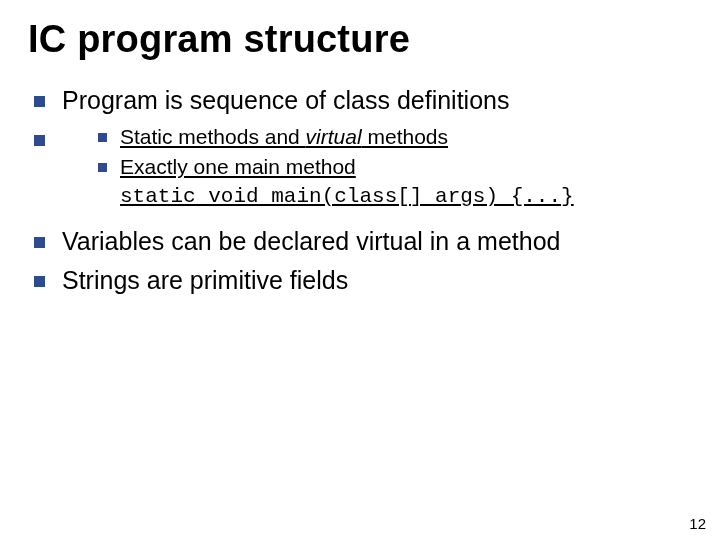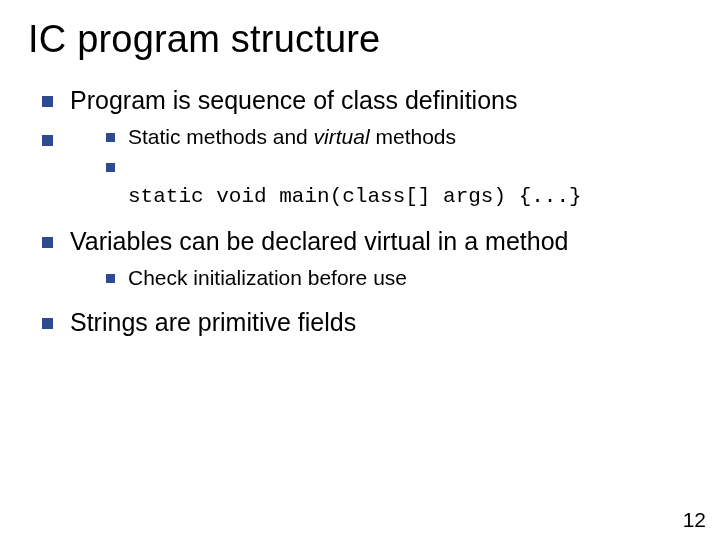--- a/index.html
+++ b/index.html
@@ -5,29 +5,29 @@
   * { margin: 0; padding: 0; box-sizing: border-box; }
   html, body { width: 720px; height: 540px; }
   body {
     font-family: Verdana, Geneva, sans-serif;
     background: #fff;
     color: #000;
     padding: 18px 28px 18px 28px;
     position: relative;
   }
   .title {
-    font-weight: 400;
+    font-weight: 700;
     font-size: 38px;
     line-height: 1.15;
     margin-bottom: 22px;
     letter-spacing: 0.2px;
   }
   ul.top {
     list-style: none;
-    margin: 8px;
+    margin: 0;
     padding: 0;
   }
   ul.top > li {
     position: relative;
     padding-left: 34px;
     font-size: 25px;
     line-height: 1.35;
     margin-bottom: 6px;
   }
   ul.top > li::before {
@@ -43,60 +43,58 @@
     list-style: none;
     margin: 6px 0 14px 0;
     padding: 0;
   }
   ul.sub > li {
     position: relative;
     padding-left: 58px;
     font-size: 21px;
     line-height: 1.32;
     margin-bottom: 2px;
+    text-decoration: underline;
   }
   ul.sub > li::before {
     content: "";
     position: absolute;
     left: 36px;
     top: 10px;
     width: 9px;
     height: 9px;
     background: #2e4b8f;
   }
   .mono { font-family: "Courier New", Courier, monospace; }
   .italic { font-style: italic; }
   .pagenum {
     position: absolute;
     bottom: 8px;
     right: 14px;
-    font-size: 21px;
+    font-size: 15px;
     color: #000;
   }
 </style>
 </head>
 <body>
 
 <h1 class="title">IC program structure</h1>
 
 <ul class="top">
   <li>Program is sequence of class definitions</li>
   <li>
     <ul class="sub">
       <li>
         <span>Static methods and </span><span class="italic">virtual</span><span> methods</span>
       </li>
       <li>
-        <br>
+        <span>Exactly one main method</span><br>
         <span class="mono">static void main(class[] args) {...}</span>
       </li>
     </ul>
   </li>
   <li>
     <span>Variables can be declared virtual in a method</span>
-    <ul class="sub">
-      <li>Check initialization before use</li>
-    </ul>
   </li>
   <li>Strings are primitive fields</li>
 </ul>
 
 <div class="pagenum">12</div>
 
 </body></html>

